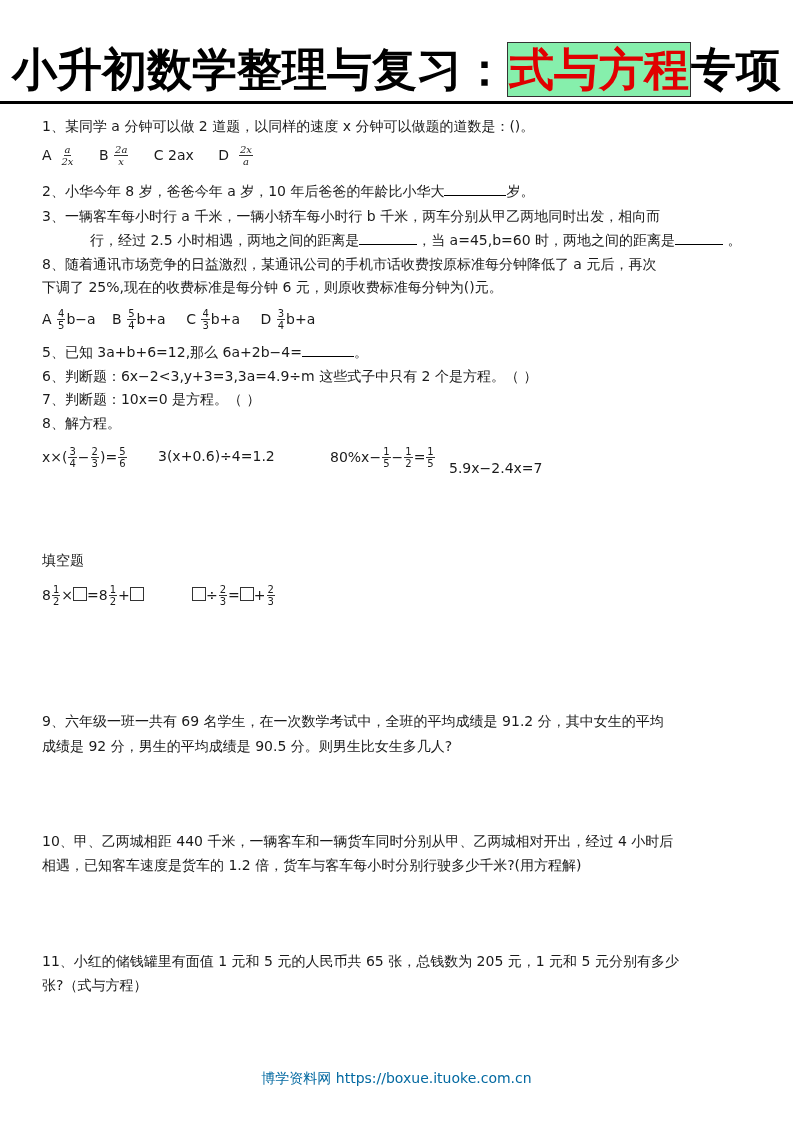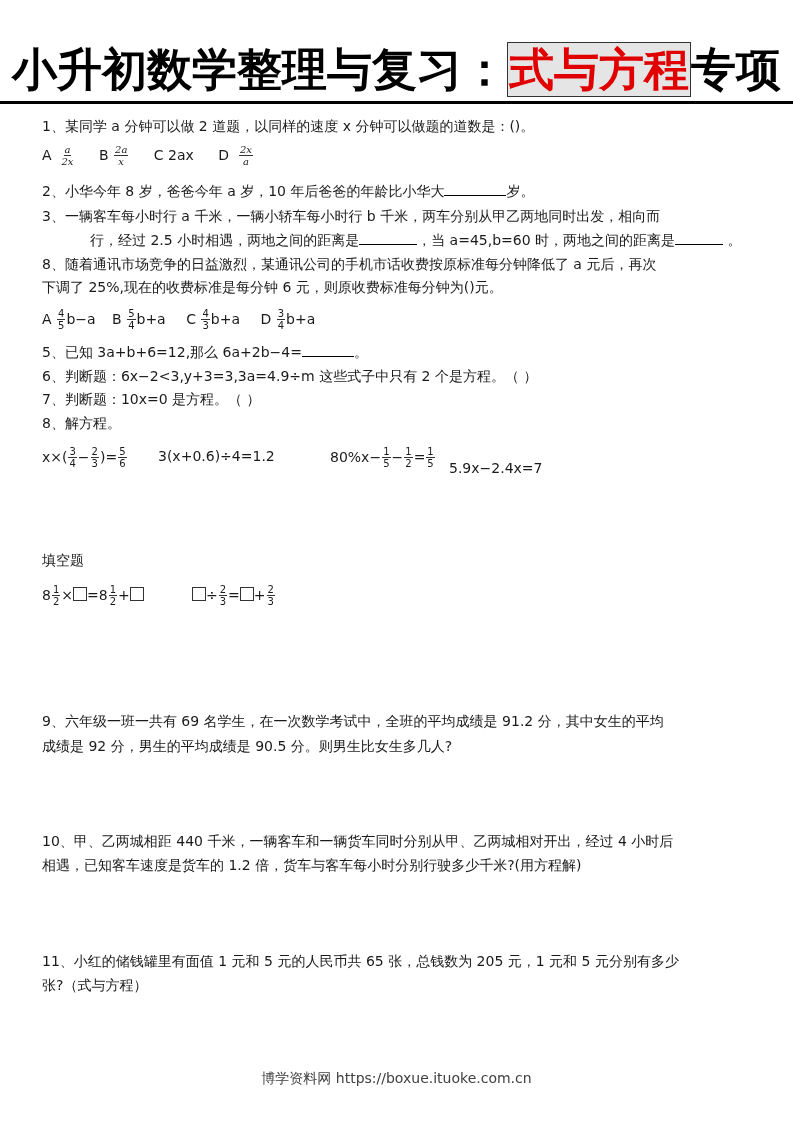--- a/index.html
+++ b/index.html
@@ -8,41 +8,41 @@
       font-family: "DejaVu Sans", "Liberation Sans", sans-serif;
       color: #1a1a1a;
     }
     .title {
       position: absolute; left: 0; top: 40px; width: 793px; height: 60px;
       text-align: center; font-size: 45px; font-weight: bold; line-height: 60px;
       color: #000; letter-spacing: 0px;
       font-family: "DejaVu Sans", "Liberation Sans", sans-serif;
     }
     .title .hl {
-      background: #e5e5e5; color: #e00000; border: 1px solid #333;
+      background: #86efac; color: #e00000; border: 1px solid #333;
       padding: 0 1px;
     }
     .rule {
       position: absolute; left: 0; top: 101px; width: 793px; height: 3px; background: #000;
     }
     .line {
       position: absolute; left: 42px; font-size: 14px; line-height: 20px; white-space: nowrap;
     }
     .blank { display: inline-block; border-bottom: 1px solid #000; height: 14px; vertical-align: baseline; }
     .frac {
       display: inline-flex; flex-direction: column; align-items: center; vertical-align: middle;
       font-size: 10px; line-height: 11px; margin: 0 1px;
     }
     .frac .num { border-bottom: 1px solid #333; padding: 0 1px; }
     .frac.it { font-family: "DejaVu Serif", serif; font-style: italic; }
     .opt { display: inline-block; margin-right: 20px; }
     .box { display: inline-block; width: 12px; height: 12px; border: 1px solid #333; vertical-align: -1px; }
     .footer {
       position: absolute; left: 0; top: 1070px; width: 793px; text-align: center;
-      font-size: 14px; color: #404040;
+      font-size: 14px; color: #0369a1;
     }
   </style>
 </head>
 <body>
 
 <div class="title"><span>小升初数学整理与复习：</span><span class="hl">式与方程</span><span>专项</span></div>
 <div class="rule"></div>
 
 <div class="line" style="top:116px;">1、某同学 a 分钟可以做 2 道题，以同样的速度 x 分钟可以做题的道数是：()。</div>
 <div class="line" style="top:144px;">

